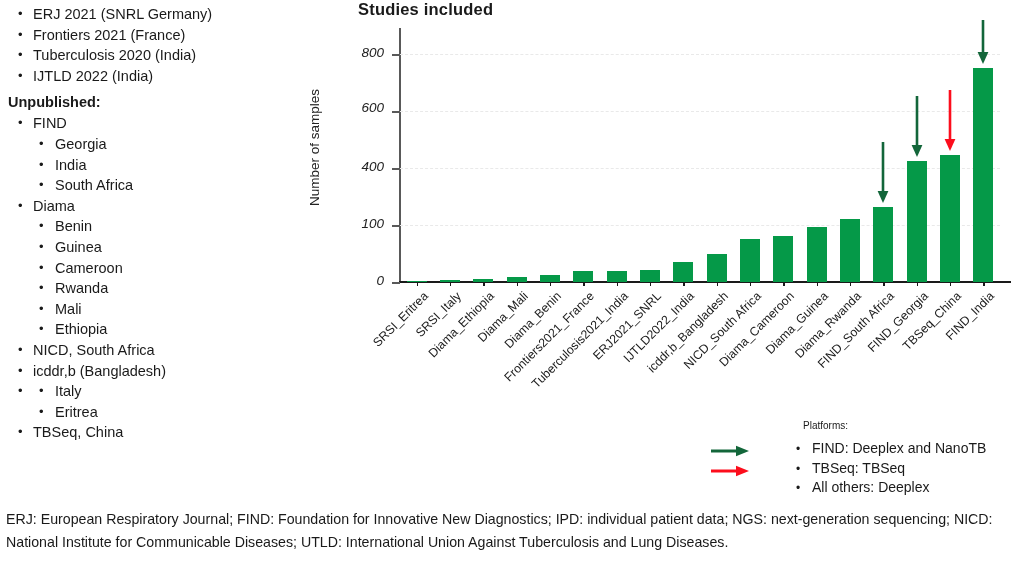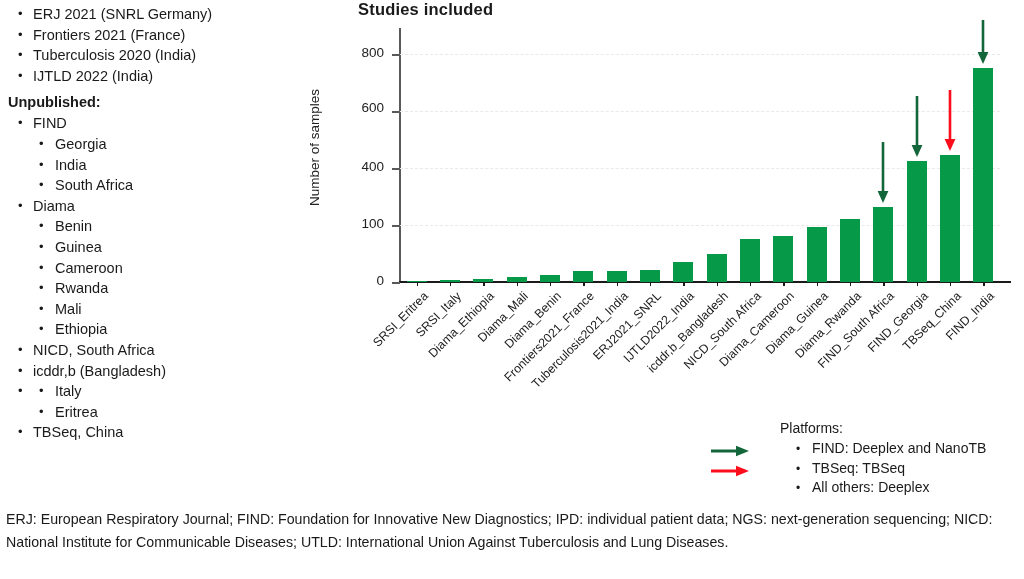--- a/index.html
+++ b/index.html
@@ -25,31 +25,31 @@
 
   
   #chart{position:absolute;left:296px;top:0;width:728px;height:400px;}
   #chart-title{position:absolute;left:62px;top:0px;font-size:16.5px;font-weight:bold;letter-spacing:.2px;}
   #ylabel{position:absolute;left:-82px;top:140px;width:200px;text-align:center;
           transform:rotate(-90deg);font-size:13.5px;color:#222;}
   #plot{position:absolute;left:104px;top:43px;width:600px;height:239px;}
   .gridline{position:absolute;left:0;width:600px;height:0;border-top:1.5px dashed #e9e9e9;}
   #yaxis-line{position:absolute;left:103px;top:28px;width:1.5px;height:254px;background:#595959;}
   #xaxis-line{position:absolute;left:103px;top:281px;width:612px;height:1.6px;background:#1a1a1a;}
-  .ytick-label{position:absolute;right:0;font-size:13.5px;color:#222;text-align:right;width:46px;}
+  .ytick-label{position:absolute;right:0;font-size:13.5px;color:#222;text-align:right;width:46px;font-style:italic;}
   .ytick-mark{position:absolute;left:96px;width:8px;height:1.5px;background:#595959;}
   .bar{position:absolute;bottom:0;background:#059948;}
   .xtick{position:absolute;width:1.4px;height:4px;background:#1a1a1a;top:282px;}
   .xlabel{position:absolute;font-size:12.3px;color:#1a1a1a;white-space:nowrap;
           transform-origin:right top;transform:rotate(-45deg);text-align:right;}
   .arrow{position:absolute;}
 
   
   #legend{position:absolute;left:752px;top:420px;width:272px;}
-  #legend-title{position:absolute;left:28px;top:0;font-size:14px;}
+  #legend-title{position:absolute;left:51px;top:0;font-size:10px;}
   ul.legend-list{list-style:none;margin:0;padding:0;position:absolute;left:42px;top:19px;}
   li.legend-item{position:relative;padding-left:18px;font-size:14px;line-height:19.5px;white-space:nowrap;}
   li.legend-item>.bullet{position:absolute;left:2px;top:0;font-size:12px;}
   .legend-arrow{position:absolute;left:0;}
 
   
   #footer-rule{position:absolute;left:0;top:502px;width:1024px;height:1px;background:#ffffff;}
   #footer{position:absolute;left:6px;top:508px;width:1012px;font-size:14.2px;line-height:22.5px;color:#1a1a1a;}
 </style>
 </head>

